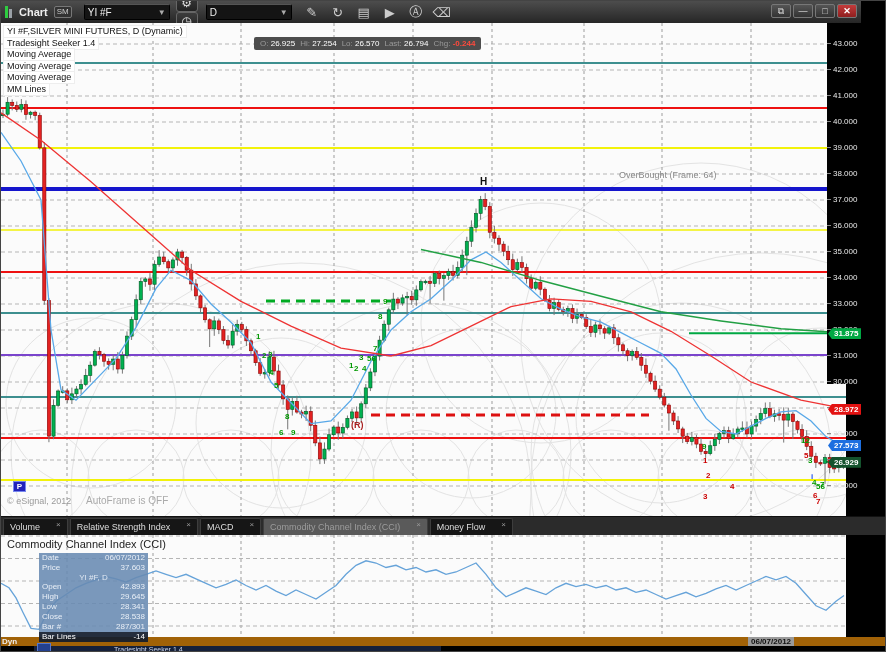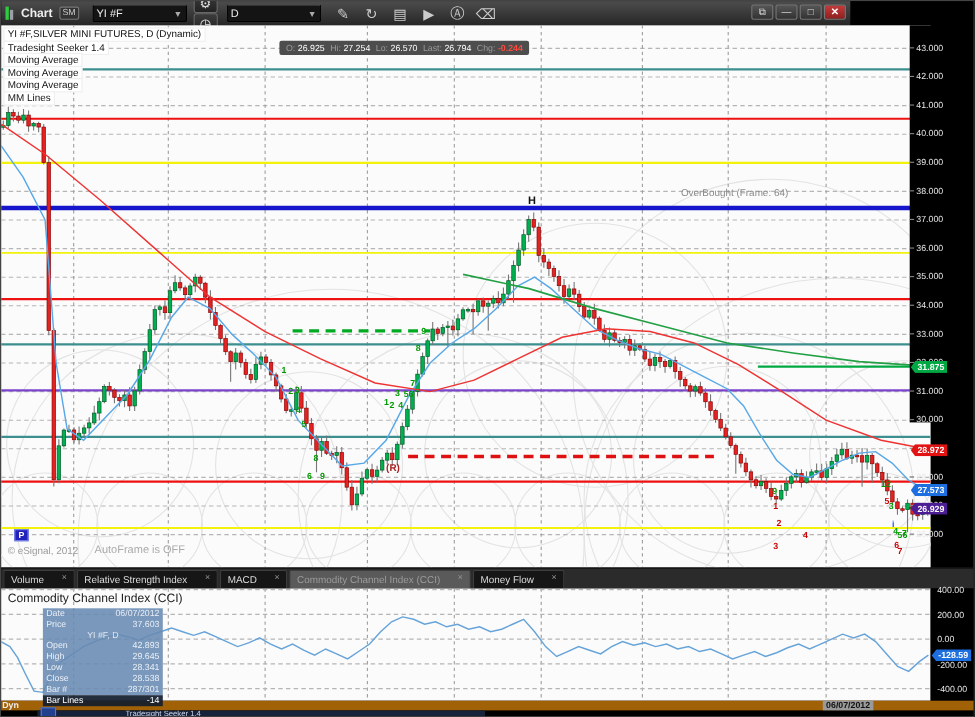--- a/index.html
+++ b/index.html
@@ -1,19 +1,19 @@
 <!DOCTYPE html>
 <html><head>
 <meta charset="utf-8">
 <style>
   html,body{margin:0;padding:0;background:#000;}
   *{box-sizing:border-box;font-family:"Liberation Sans",sans-serif;}
   #win{position:relative;width:886px;height:652px;background:#000;overflow:hidden;border:1px solid #444;}
   
-  #titlebar{position:absolute;left:0;top:0;width:772px;height:22px;background:linear-gradient(#4d4d4d,#262626);display:flex;align-items:center;gap:4px;padding:0 4px;}
+  #titlebar{position:absolute;left:0;top:0;width:860px;height:22px;background:linear-gradient(#4d4d4d,#262626);display:flex;align-items:center;gap:4px;padding:0 4px;}
   .tb-title{color:#eee;font-size:11px;font-weight:bold;margin-right:2px;}
   .chart-bars{display:inline-flex;gap:1px;margin-right:3px;}
   .chart-bars i{width:3px;height:12px;background:#2ecc40;display:block;}
   .chart-bars i:last-child{height:9px;background:#9aa0a6;margin-top:3px;}
   .mini-badge{font-size:8px;color:#ccc;border:1px solid #777;border-radius:2px;padding:0 2px;background:#333;line-height:10px;}
   .combo{display:flex;align-items:center;justify-content:space-between;width:86px;height:16px;background:#141414;border:1px solid #000;border-top:1px solid #555;border-radius:2px;color:#eee;font-size:10px;padding:0 3px;margin-left:8px;}
   .combo .arr{color:#aaa;font-size:8px;}
   .sq-btn{width:22px;height:18px;border:1px solid #666;border-radius:3px;background:linear-gradient(#3c3c3c,#222);color:#ddd;font-size:12px;display:flex;align-items:center;justify-content:center;margin-left:2px;}
   .rnd-btn{width:20px;height:18px;color:#ccc;font-size:13px;display:flex;align-items:center;justify-content:center;margin-left:6px;}
   #win-btns{position:absolute;right:4px;top:3px;display:flex;gap:2px;}
@@ -601,21 +601,21 @@
       <div class="ptick" style="top: 302px;">32.000</div>
       <div class="ptick" style="top: 328px;">31.000</div>
       <div class="ptick" style="top: 354px;">30.000</div>
       <div class="ptick" style="top: 380px;">29.000</div>
       <div class="ptick" style="top: 406px;">28.000</div>
       <div class="ptick" style="top: 432px;">27.000</div>
       <div class="ptick" style="top: 458px;">26.000</div>
       <div class="pbadge" style="top: 305.25px; background: rgb(0, 168, 67);">31.875</div>
       <div class="pbadge" style="top: 380.728px; background: rgb(227, 18, 18);">28.972</div>
       <div class="pbadge" style="top: 417.102px; background: rgb(29, 111, 224);">27.573</div>
-      <div class="pbadge" style="top: 433.846px; background: #4c1d95;">26.929</div>
+      <div class="pbadge" style="top: 433.846px; background: #14532d;">26.929</div>
     </div>
 
   <div id="tabsbar">
       <div class="tab">
         <span>Volume</span>
         <span class="x">×</span>
       </div>
       <div class="tab">
         <span>Relative Strength Index</span>
         <span class="x">×</span>
@@ -647,28 +647,20 @@
         <line x1="750" x2="750" y1="0" y2="102" stroke="#9d9d9d" stroke-width="1" stroke-dasharray="3 3"></line>
         <line x1="0" x2="845" y1="1" y2="1" stroke="#b5b5b5" stroke-width="1" stroke-dasharray="4 3"></line>
         <line x1="0" x2="845" y1="23.5" y2="23.5" stroke="#b5b5b5" stroke-width="1" stroke-dasharray="4 3"></line>
         <line x1="0" x2="845" y1="46" y2="46" stroke="#b5b5b5" stroke-width="1" stroke-dasharray="4 3"></line>
         <line x1="0" x2="845" y1="68.5" y2="68.5" stroke="#b5b5b5" stroke-width="1" stroke-dasharray="4 3"></line>
         <line x1="0" x2="845" y1="91" y2="91" stroke="#b5b5b5" stroke-width="1" stroke-dasharray="4 3"></line>
         <path d="M0 48.3 L8 52.8 L15 62.9 L22 77.5 L30 93.3 L38 94.4 L45 79.8 L55 66.3 L65 59.5 L75 52.8 L85 48.3 L95 44.9 L105 41.5 L115 43.8 L125 47.1 L135 42.6 L145 39.3 L155 35.9 L165 39.3 L175 42.6 L185 39.3 L195 43.8 L205 48.3 L215 52.8 L225 49.4 L235 44.9 L245 50.5 L255 55.0 L265 50.5 L275 56.1 L285 60.6 L295 55.0 L305 59.5 L315 64.0 L325 57.3 L335 50.5 L345 39.3 L355 30.3 L365 25.8 L375 28.0 L385 32.5 L395 30.3 L405 34.8 L415 32.5 L425 37.0 L435 34.8 L445 39.3 L455 37.0 L465 32.5 L475 28.0 L485 39.3 L495 52.8 L505 61.8 L515 57.3 L525 52.8 L535 56.1 L545 59.5 L555 52.8 L565 48.3 L575 51.6 L585 49.4 L595 52.8 L605 50.5 L615 55.0 L625 52.8 L635 57.3 L645 55.0 L655 59.5 L665 64.0 L675 60.6 L685 57.3 L695 61.8 L705 58.4 L715 53.9 L725 50.5 L735 55.0 L745 50.5 L755 46.0 L765 41.5 L775 44.9 L785 41.5 L795 48.3 L805 59.5 L815 70.8 L825 75.3 L835 66.3 L843 60.5" fill="none" stroke="#66a3d9" stroke-width="1.3"></path>
       </svg>
     <div id="cci-title">Commodity Channel Index (CCI)</div>
   </div>
-  <div id="caxis">
-      <div class="ctick" style="top: -3px;">400.00</div>
-      <div class="ctick" style="top: 19.5px;">200.00</div>
-      <div class="ctick" style="top: 42px;">0.00</div>
-      <div class="ctick" style="top: 64.5px;">-200.00</div>
-      <div class="ctick" style="top: 87px;">-400.00</div>
-      <div class="pbadge" style="top: 55.4664px; background: rgb(29, 111, 224);">-128.59</div>
-    </div>
 
   <div id="tooltip">
       <div class="tt-row">
         <span>Date</span>
         <span>06/07/2012</span>
       </div>
       <div class="tt-row">
         <span>Price</span>
         <span>37.603</span>
       </div>

